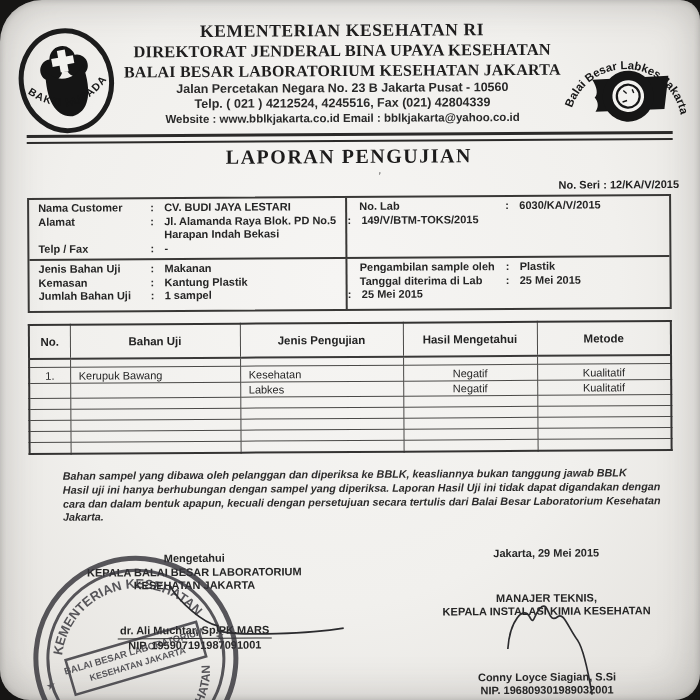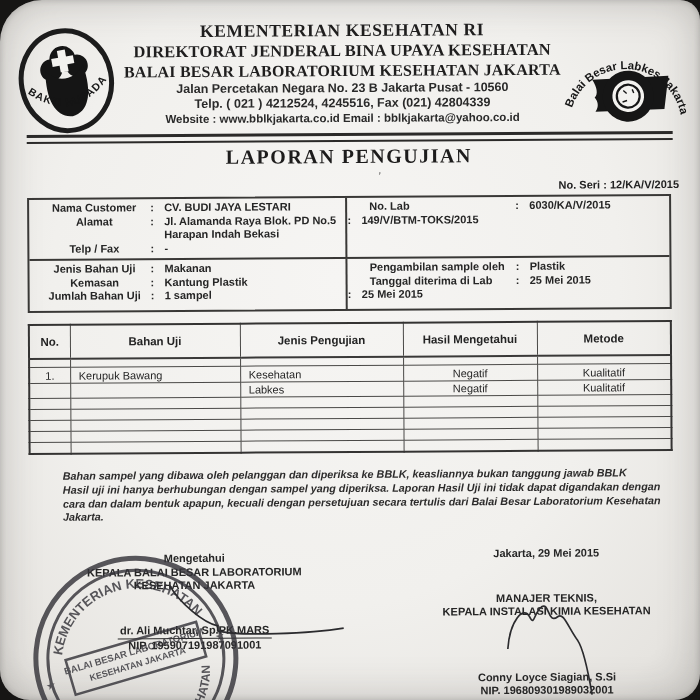--- a/index.html
+++ b/index.html
@@ -31,22 +31,22 @@
 
   
   .info{position:absolute;left:28px;right:28px;top:196px;border:2px solid #39383６;border:2px solid #393836;background:transparent;}
   .isec{display:flex;}
   .isec1{border-bottom:2px solid #393836;min-height:52px;}
   .isec2{min-height:50px;}
   .ihalf{padding:2px 0 3px 0;}
   .ileft{width:49.4%;border-right:2px solid #393836;}
   .iright{flex:1;}
   .irow{display:flex;font-size:11px;font-weight:bold;line-height:13.5px;color:#262626;}
-  .ileft .ilabel{width:112px;padding-left:9px;flex-shrink:0;text-align:center;}
-  .iright .ilabel{width:146px;padding-left:22px;flex-shrink:0;}
+  .ileft .ilabel{width:112px;padding-left:9px;flex-shrink:0;}
+  .iright .ilabel{width:146px;padding-left:12px;flex-shrink:0;}
   .icolon{width:14px;flex-shrink:0;text-align:left;}
   .ival{flex:1;padding-right:6px;}
   .ileft .ival{max-width:196px;}
 
   
   .results{position:absolute;left:28px;right:28px;top:322px;}
   table{width:100%;border-collapse:collapse;table-layout:fixed;}
   td{border:1.4px solid #4a4947;font-size:11px;color:#242424;padding:0 4px;overflow:hidden;white-space:nowrap;}
   tr.hd td{height:32px;font-weight:bold;font-size:11.5px;text-align:center;border-bottom:2px solid #3a3938;}
   tr.gap td{height:7px;}

